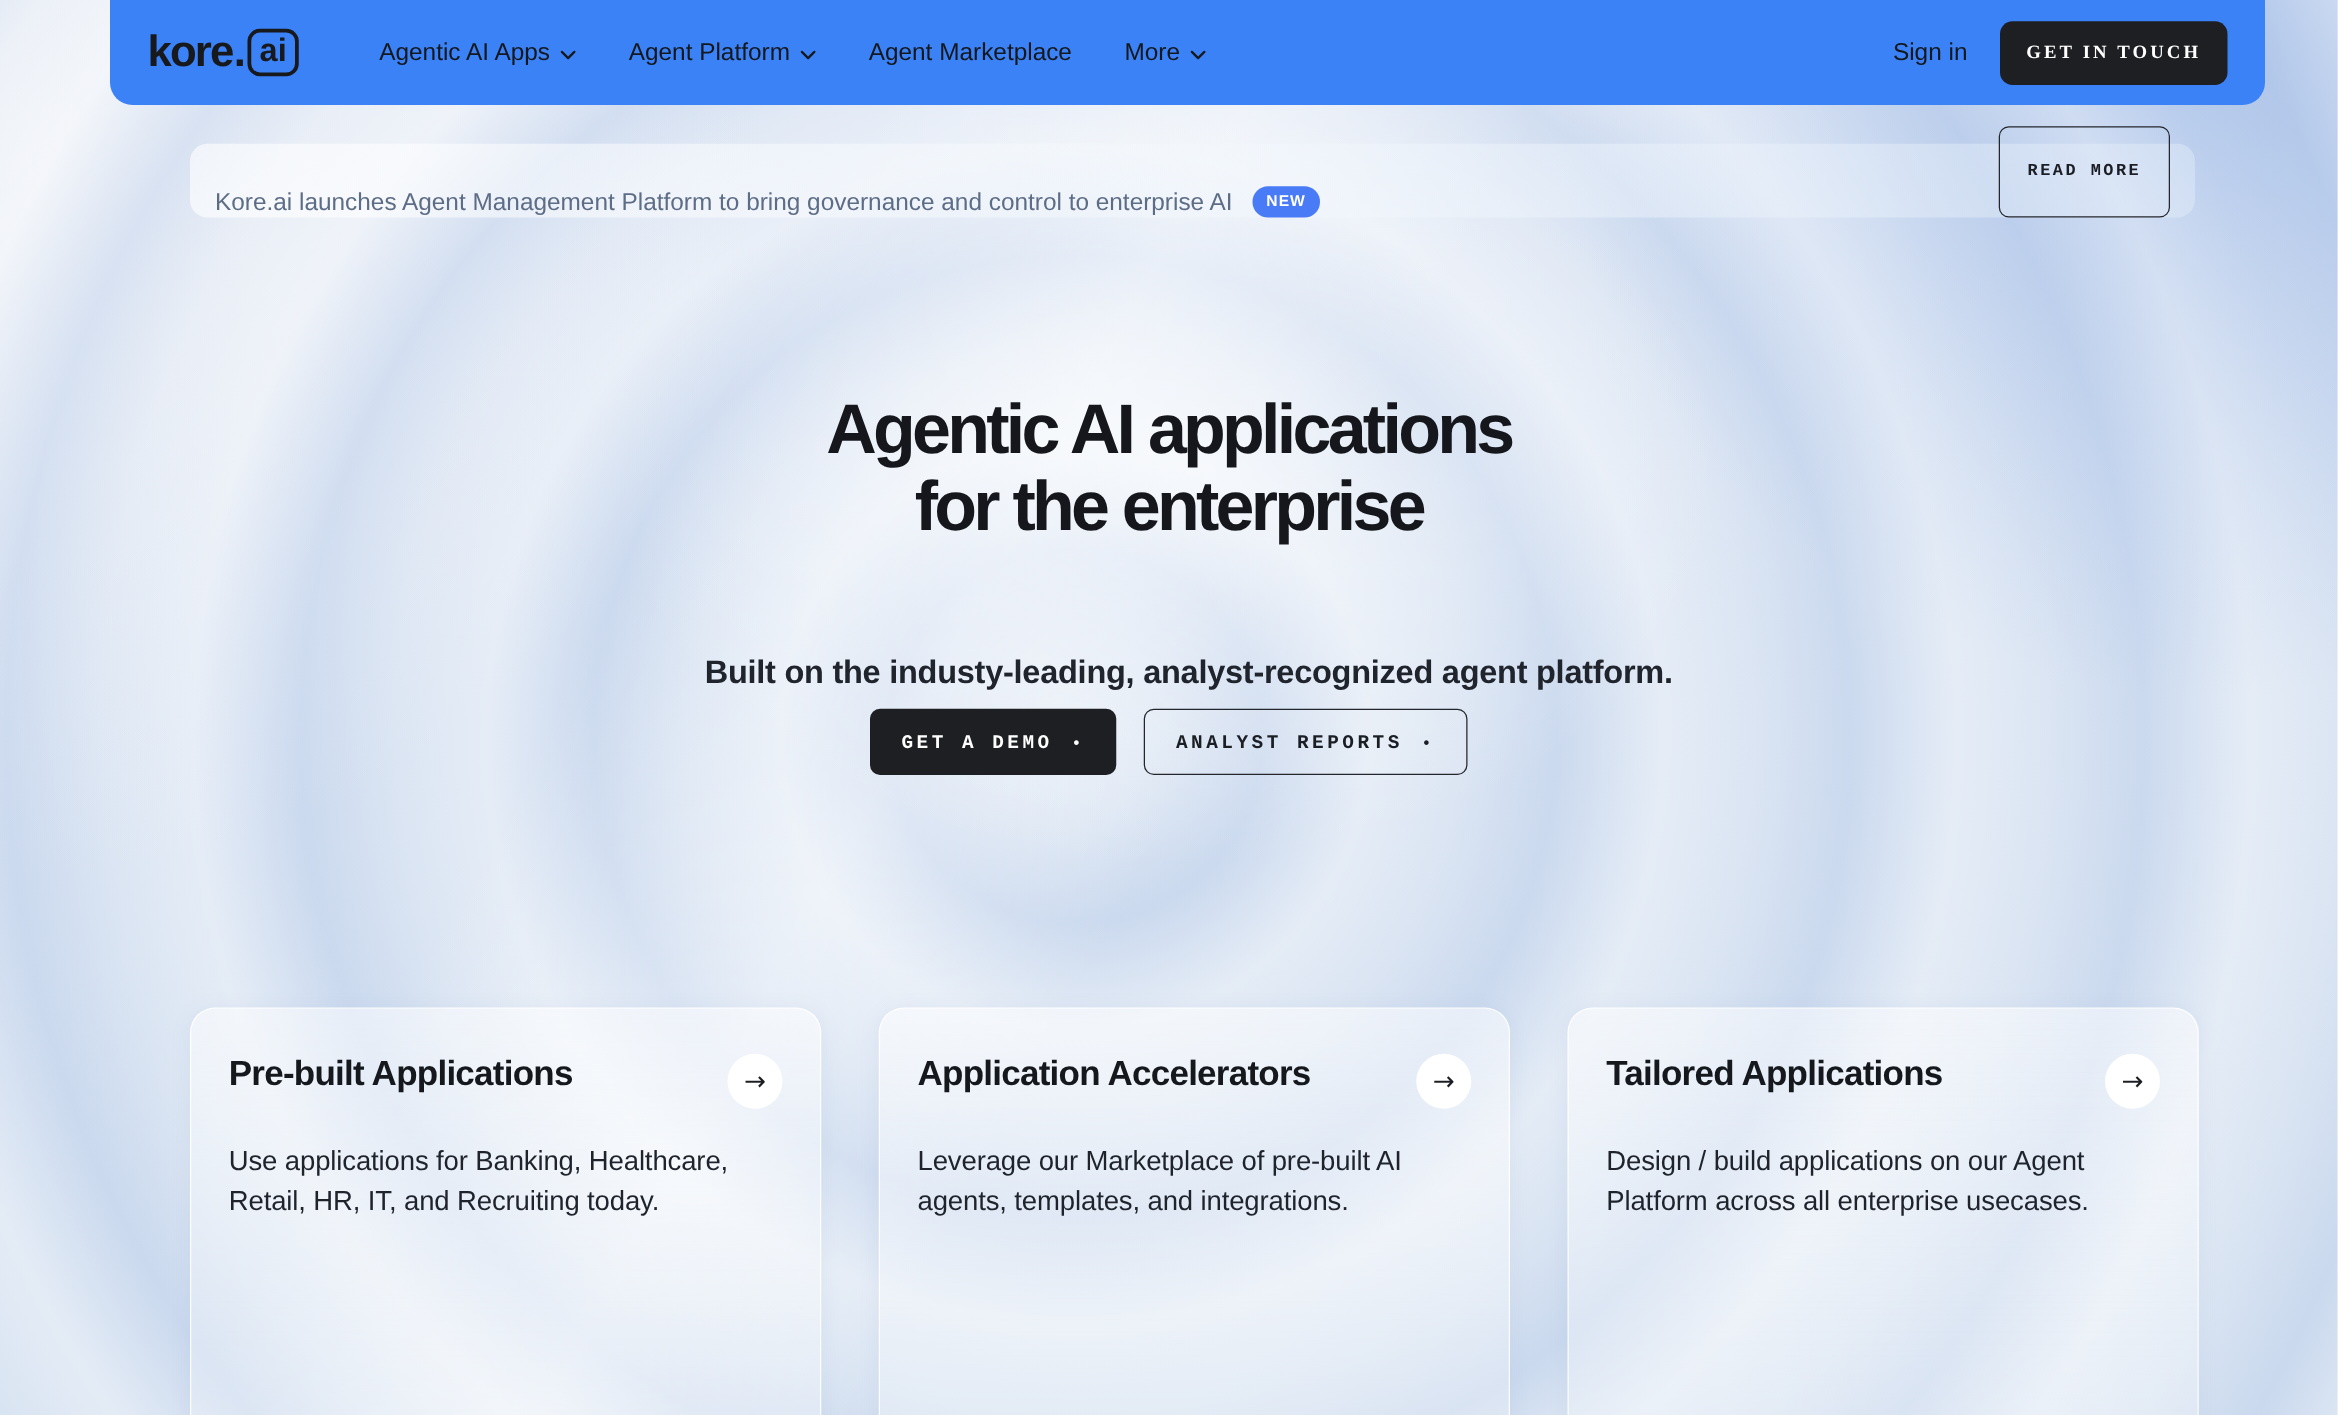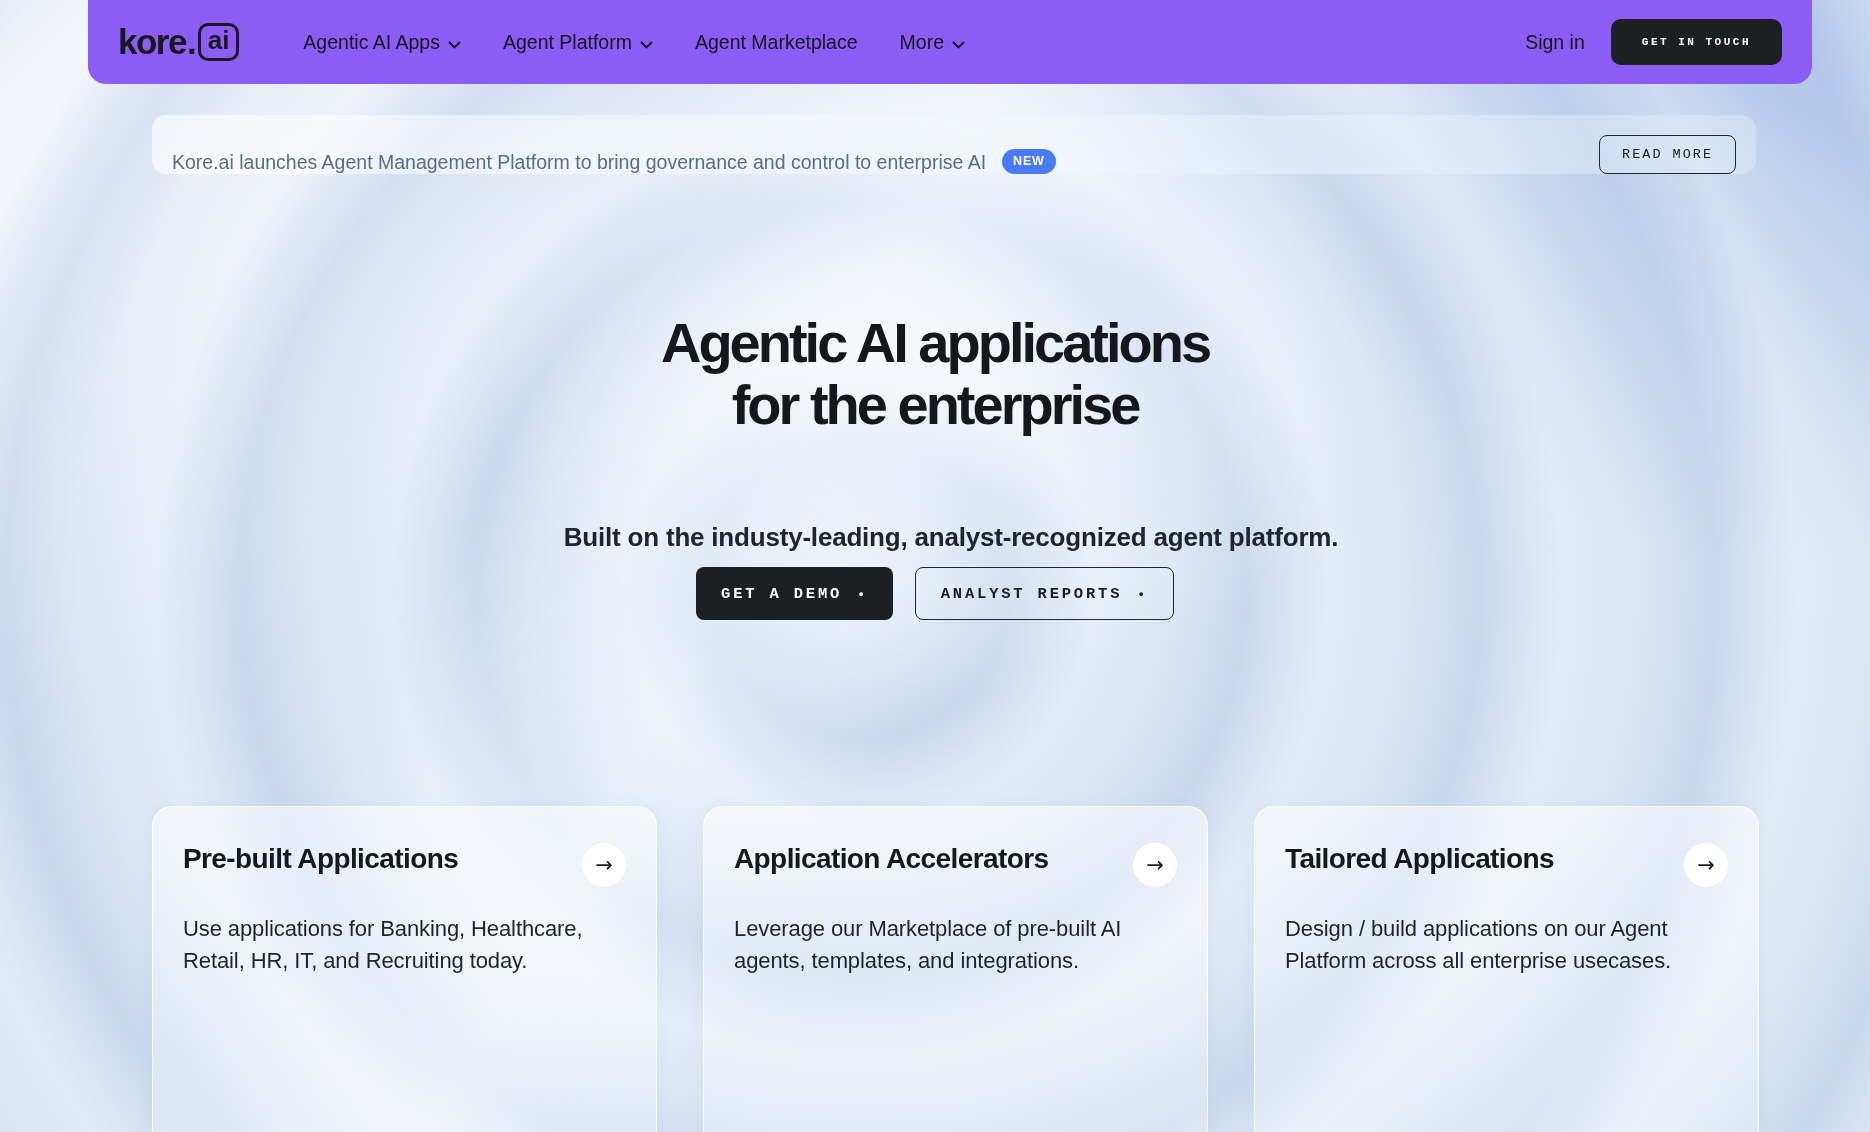--- a/index.html
+++ b/index.html
@@ -14,61 +14,61 @@
       linear-gradient(118deg, rgba(255,255,255,0) 30%, rgba(255,255,255,0.40) 42%, rgba(255,255,255,0) 52%),
       repeating-radial-gradient(circle at 46% 52%, rgba(255,255,255,0.28) 0px, rgba(214,226,244,0.06) 75px, rgba(167,191,229,0.30) 150px, rgba(255,255,255,0.28) 235px),
       radial-gradient(circle at 95% 1%, rgba(170,194,233,0.9), rgba(170,194,233,0) 26%),
       radial-gradient(circle at 1% 10%, rgba(240,243,248,1), rgba(240,243,248,0) 28%),
       linear-gradient(180deg, #e4ebf6 0%, #dbe5f3 45%, #d9e4f2 100%);
   }
 
   
   .navbar {
     position:absolute; left:88px; top:0; width:1724px; height:84px;
-    background:#8b5cf6; border-radius:0 0 18px 18px;
+    background:#3b82f6; border-radius:0 0 18px 18px;
     display:flex; align-items:center; padding:0 30px;
   }
   .logo { display:flex; align-items:center; cursor:pointer; }
   .logo-main { font-size:35px; font-weight:700; letter-spacing:-1.5px; color:#17191d; }
   .logo-dot { font-size:35px; font-weight:700; color:#17191d; margin:0 1px 0 1px; }
   .logo-box {
     border:3px solid #17191d; border-radius:10px; padding:0 7px 3px 7px;
     font-size:26px; font-weight:700; letter-spacing:0; color:#17191d; line-height:1.15;
   }
   .nav-links { display:flex; align-items:center; gap:42px; margin-left:64px; }
   .nav-item {
     display:flex; align-items:center; gap:8px;
     font-size:19.5px; font-weight:500; color:#14171c; cursor:pointer; white-space:nowrap;
   }
   .nav-item svg { margin-top:3px; }
   .nav-right { margin-left:auto; display:flex; align-items:center; gap:26px; }
   .signin { font-size:19.5px; font-weight:500; color:#14171c; cursor:pointer; }
   .btn-dark-sm {
     background:#1d1f23; color:#ffffff; border:none; cursor:pointer;
-    font-family:Liberation Mono, monospace; font-size:11px; font-weight:700;
-    letter-spacing:2.5px; padding:17px 31px; border-radius:10px; white-space:nowrap;
+    font-family:Liberation Serif, serif; font-size:15px; font-weight:700;
+    letter-spacing:2.5px; padding:17px 21px; border-radius:10px; white-space:nowrap;
   }
 
   
   .banner {
     position:absolute; left:152px; top:115px; width:1604px; height:59px;
     border-radius:14px;
     background:linear-gradient(90deg, rgba(255,255,255,0.62), rgba(243,248,253,0.50) 50%, rgba(230,239,250,0.42));
     display:flex; align-items:flex-end; padding:0 20px;
   }
   .banner-text { font-size:19.5px; font-weight:500; color:#5d6d86; white-space:nowrap; }
   .badge {
     background:#4a7bf7; color:#ffffff; font-size:12.5px; font-weight:700;
     letter-spacing:0.8px; padding:5px 11px 6px; border-radius:999px; margin-left:16px; white-space:nowrap;
   }
   .btn-readmore {
     margin-left:auto; background:transparent; cursor:pointer;
     border:1.5px solid #23262c; border-radius:8px;
-    font-family:"Liberation Mono", monospace; font-size:13.5px; font-weight:400;
-    letter-spacing:2px; color:#1b1e24; padding:11px 22px; white-space:nowrap;
+    font-family:"Liberation Mono", monospace; font-size:13.5px; font-weight:700;
+    letter-spacing:2px; color:#1b1e24; padding:28px 22px; white-space:nowrap;
   }
 
   
   .hero-title {
     position:absolute; top:312px; left:0; width:100%; text-align:center;
     font-size:56px; line-height:1.10; font-weight:600; letter-spacing:-3px; color:#15171c;
   }
   .hero-sub {
     position:absolute; top:522px; left:16px; width:100%; text-align:center;
     font-size:26px; font-weight:700; color:#20242c; letter-spacing:-0.2px;

